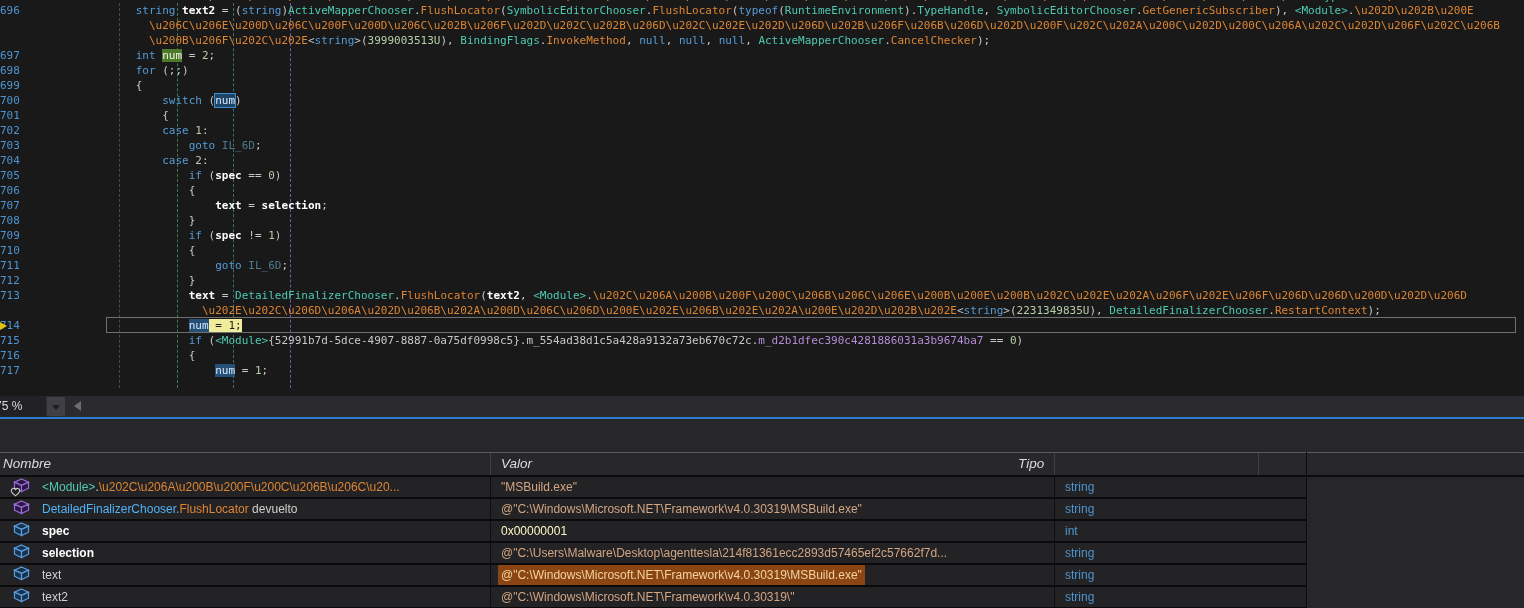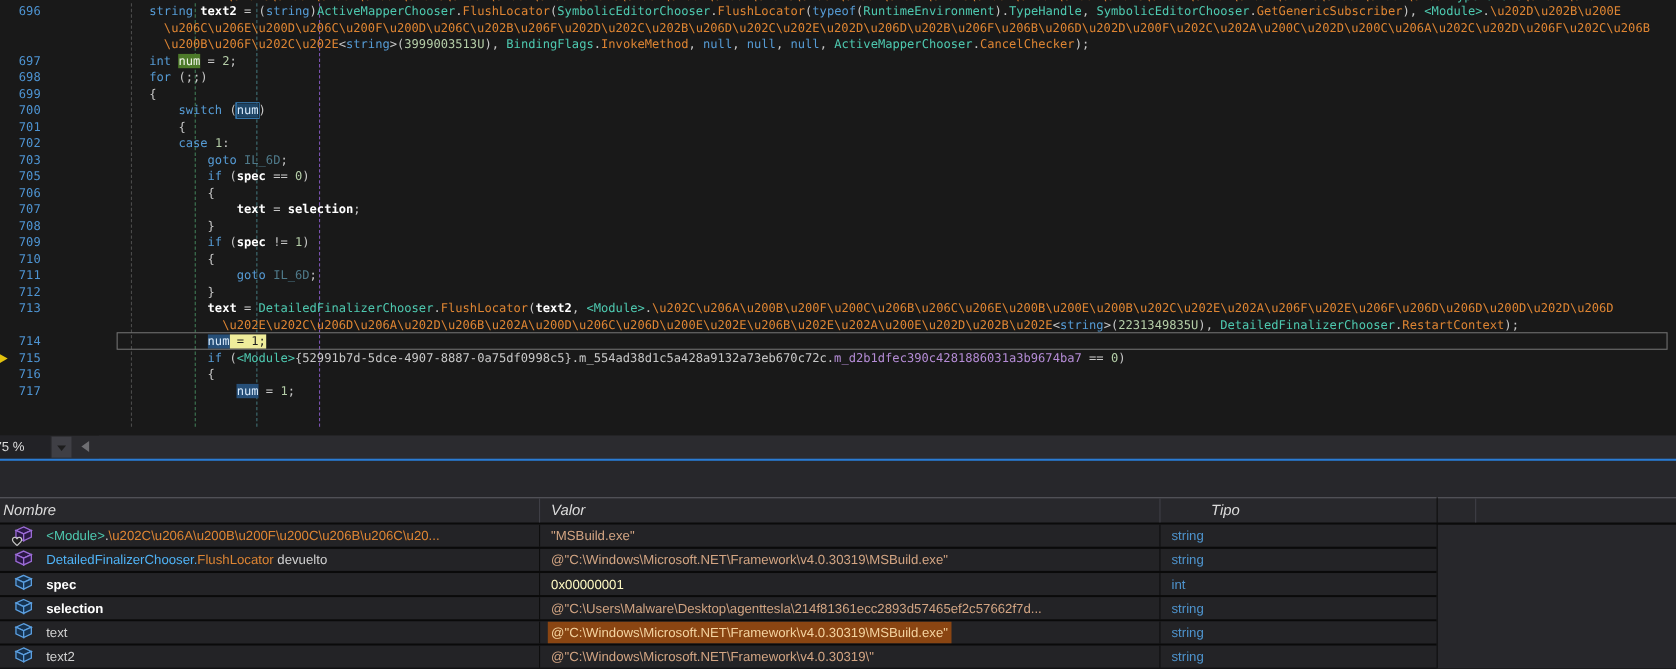--- a/index.html
+++ b/index.html
@@ -7,21 +7,21 @@
           font-family:"Liberation Sans",sans-serif;}
 
   
   .editor{position:absolute;left:0;top:0;width:1524px;height:396px;background:#191919;overflow:hidden;}
   .code-font{font-family:"DejaVu Sans Mono",monospace;font-size:11px;line-height:15px;}
   .top-clip{position:absolute;left:0;top:0;width:1524px;height:3px;overflow:hidden;}
   .top-clip .inner{margin-top:-11px;white-space:pre;}
   .guide{position:absolute;top:3px;bottom:8px;width:0;border-left:1px dashed #4a4a4a;}
   #code-rows{position:absolute;left:0;top:3px;width:1524px;}
   .crow{position:relative;white-space:pre;height:15px;}
-  .ln{display:inline-block;width:37px;text-align:right;padding-right:0;color:#4E94D2;vertical-align:top;}
+  .ln{display:inline-block;width:37px;padding-right:0;color:#4E94D2;vertical-align:top;}
   .ct{white-space:pre;margin-left:6px;}
   .crow.cur::before{content:"";position:absolute;left:106px;right:8px;top:-1px;bottom:0;
                     border:1px solid #6f6f6f;pointer-events:none;}
   .cur-arrow{position:absolute;left:-2px;top:321px;width:0;height:0;
              border-top:5px solid transparent;border-bottom:5px solid transparent;
              border-left:9px solid #E2C20E;}
   .tk-k{color:#569CD6}.tk-t{color:#4EC9B0}.tk-m{color:#DE8533}.tk-n{color:#B5CEA8}
   .tk-p{color:#C8C8C8}.tk-w{color:#FFFFFF;font-weight:bold}.tk-l{color:#4F7A8A}
   .tk-f{color:#B58CD6}
   .tk-hg{background:#4D7A2A;color:#EFF4E8}
@@ -54,21 +54,21 @@
         background-size:6px 6px;background-position:0 0,3px 3px;}
   .title-chevron{position:absolute;right:8px;top:13px;width:0;height:0;
                  border-left:6px solid transparent;border-right:6px solid transparent;
                  border-top:7px solid #ABABAB;}
   .grid-head{position:absolute;left:0;top:33px;width:1524px;height:22px;background:#28282C;
              border-top:1px solid #5B5B62;border-bottom:2px solid #0B0B0B;color:#DCDCDC;font-size:13.5px;}
   .gh-cell{position:absolute;top:0;height:22px;line-height:22px;border-right:1px solid #3F3F46;
            box-sizing:border-box;overflow:hidden;font-style:italic;}
   .gh-nombre{left:0;width:491px;padding-left:3px;}
   .gh-valor{left:491px;width:564px;padding-left:10px;}
-  .gh-tipo{left:1091px;width:251px;padding-left:10px;}
+  .gh-tipo{left:1008px;width:251px;padding-left:10px;}
   #locals-rows{position:absolute;left:0;top:58px;width:1306px;}
   .lrow{position:relative;width:1306px;height:20px;background:#232326;border-bottom:2px solid #0A0A0A;
         font-size:12px;color:#D0D0D0;}
   .lc{position:absolute;top:0;height:20px;line-height:20px;box-sizing:border-box;
       border-right:1px solid #0E0E0E;overflow:hidden;white-space:pre;}
   .lc-name{left:0;width:491px;}
   .lc-val{left:491px;width:564px;padding-left:10px;}
   .lc-typ{left:1055px;width:251px;padding-left:10px;border-right:none;}
   .licon{position:relative;display:inline-block;width:18px;height:15px;margin-left:13px;
          margin-right:11px;vertical-align:-2px;}
@@ -97,20 +97,21 @@
         <div class="crow"><span class="ln">696</span><span class="ct">              <span class="tk-k">string</span><span class="tk-w"> text2</span><span class="tk-p"> = (</span><span class="tk-k">string</span><span class="tk-p">)</span><span class="tk-t">ActiveMapperChooser</span><span class="tk-p">.</span><span class="tk-m">FlushLocator</span><span class="tk-p">(</span><span class="tk-t">SymbolicEditorChooser</span><span class="tk-p">.</span><span class="tk-m">FlushLocator</span><span class="tk-p">(</span><span class="tk-k">typeof</span><span class="tk-p">(</span><span class="tk-t">RuntimeEnvironment</span><span class="tk-p">).</span><span class="tk-t">TypeHandle</span><span class="tk-p">, </span><span class="tk-t">SymbolicEditorChooser</span><span class="tk-p">.</span><span class="tk-m">GetGenericSubscriber</span><span class="tk-p">), </span><span class="tk-t">&lt;Module&gt;</span><span class="tk-p">.</span><span class="tk-m">\u202D\u202B\u200E</span></span></div>
         <div class="crow"><span class="ln"></span><span class="ct">                <span class="tk-m">\u206C\u206E\u200D\u206C\u200F\u200D\u206C\u202B\u206F\u202D\u202C\u202B\u206D\u202C\u202E\u202D\u206D\u202B\u206F\u206B\u206D\u202D\u200F\u202C\u202A\u200C\u202D\u200C\u206A\u202C\u202D\u206F\u202C\u206B</span></span></div>
         <div class="crow"><span class="ln"></span><span class="ct">                <span class="tk-m">\u200B\u206F\u202C\u202E</span><span class="tk-p">&lt;</span><span class="tk-k">string</span><span class="tk-p">&gt;(</span><span class="tk-n">3999003513U</span><span class="tk-p">), </span><span class="tk-t">BindingFlags</span><span class="tk-p">.</span><span class="tk-m">InvokeMethod</span><span class="tk-p">, </span><span class="tk-k">null</span><span class="tk-p">, </span><span class="tk-k">null</span><span class="tk-p">, </span><span class="tk-k">null</span><span class="tk-p">, </span><span class="tk-t">ActiveMapperChooser</span><span class="tk-p">.</span><span class="tk-m">CancelChecker</span><span class="tk-p">);</span></span></div>
         <div class="crow"><span class="ln">697</span><span class="ct">              <span class="tk-k">int </span><span class="tk-hg">num</span><span class="tk-p"> = </span><span class="tk-n">2</span><span class="tk-p">;</span></span></div>
         <div class="crow"><span class="ln">698</span><span class="ct">              <span class="tk-k">for</span><span class="tk-p"> (;;)</span></span></div>
         <div class="crow"><span class="ln">699</span><span class="ct">              <span class="tk-p">{</span></span></div>
         <div class="crow"><span class="ln">700</span><span class="ct">                  <span class="tk-k">switch</span><span class="tk-p"> (</span><span class="tk-hbb">num</span><span class="tk-p">)</span></span></div>
         <div class="crow"><span class="ln">701</span><span class="ct">                  <span class="tk-p">{</span></span></div>
         <div class="crow"><span class="ln">702</span><span class="ct">                  <span class="tk-k">case </span><span class="tk-n">1</span><span class="tk-p">:</span></span></div>
         <div class="crow"><span class="ln">703</span><span class="ct">                      <span class="tk-k">goto </span><span class="tk-l">IL_6D</span><span class="tk-p">;</span></span></div>
+        <div class="crow"><span class="ln">704</span><span class="ct">                  <span class="tk-k">case </span><span class="tk-n">2</span><span class="tk-p">:</span></span></div>
         <div class="crow"><span class="ln">705</span><span class="ct">                      <span class="tk-k">if</span><span class="tk-p"> (</span><span class="tk-w">spec</span><span class="tk-p"> == </span><span class="tk-n">0</span><span class="tk-p">)</span></span></div>
         <div class="crow"><span class="ln">706</span><span class="ct">                      <span class="tk-p">{</span></span></div>
         <div class="crow"><span class="ln">707</span><span class="ct">                          <span class="tk-w">text</span><span class="tk-p"> = </span><span class="tk-w">selection</span><span class="tk-p">;</span></span></div>
         <div class="crow"><span class="ln">708</span><span class="ct">                      <span class="tk-p">}</span></span></div>
         <div class="crow"><span class="ln">709</span><span class="ct">                      <span class="tk-k">if</span><span class="tk-p"> (</span><span class="tk-w">spec</span><span class="tk-p"> != </span><span class="tk-n">1</span><span class="tk-p">)</span></span></div>
         <div class="crow"><span class="ln">710</span><span class="ct">                      <span class="tk-p">{</span></span></div>
         <div class="crow"><span class="ln">711</span><span class="ct">                          <span class="tk-k">goto </span><span class="tk-l">IL_6D</span><span class="tk-p">;</span></span></div>
         <div class="crow"><span class="ln">712</span><span class="ct">                      <span class="tk-p">}</span></span></div>
         <div class="crow"><span class="ln">713</span><span class="ct">                      <span class="tk-w">text</span><span class="tk-p"> = </span><span class="tk-t">DetailedFinalizerChooser</span><span class="tk-p">.</span><span class="tk-m">FlushLocator</span><span class="tk-p">(</span><span class="tk-w">text2</span><span class="tk-p">, </span><span class="tk-t">&lt;Module&gt;</span><span class="tk-p">.</span><span class="tk-m">\u202C\u206A\u200B\u200F\u200C\u206B\u206C\u206E\u200B\u200E\u200B\u202C\u202E\u202A\u206F\u202E\u206F\u206D\u206D\u200D\u202D\u206D</span></span></div>
         <div class="crow"><span class="ln"></span><span class="ct">                        <span class="tk-m">\u202E\u202C\u206D\u206A\u202D\u206B\u202A\u200D\u206C\u206D\u200E\u202E\u206B\u202E\u202A\u200E\u202D\u202B\u202E</span><span class="tk-p">&lt;</span><span class="tk-k">string</span><span class="tk-p">&gt;(</span><span class="tk-n">2231349835U</span><span class="tk-p">), </span><span class="tk-t">DetailedFinalizerChooser</span><span class="tk-p">.</span><span class="tk-m">RestartContext</span><span class="tk-p">);</span></span></div>

